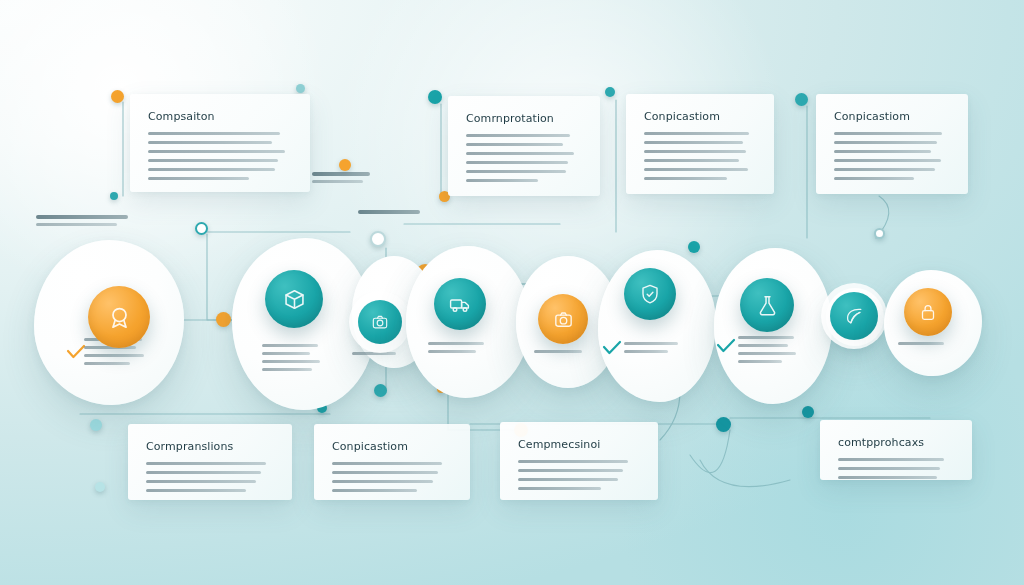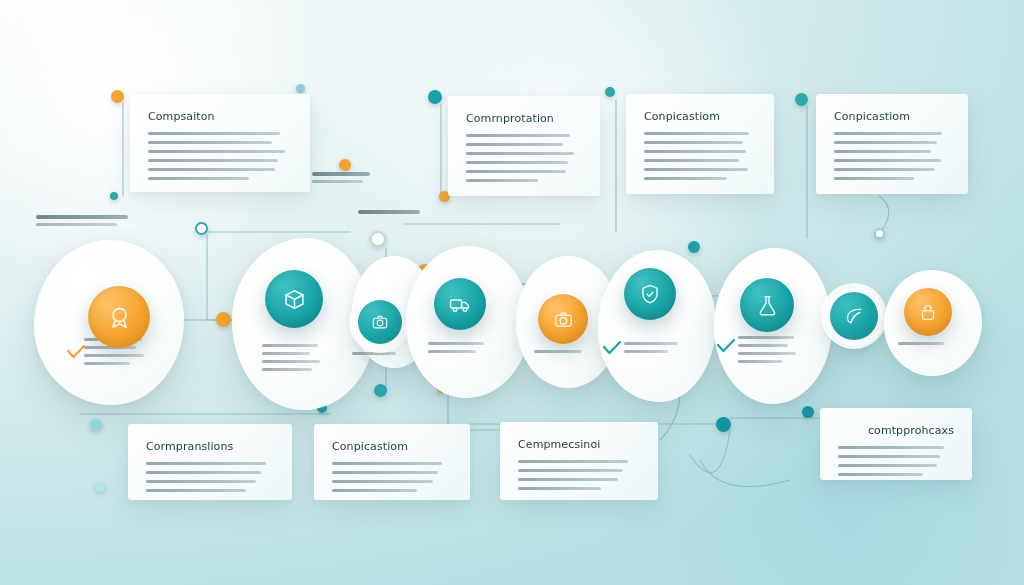--- a/index.html
+++ b/index.html
@@ -337,21 +337,21 @@
       </div>
       <div class="card" style="left: 500px; top: 422px; width: 158px; height: 78px;">
         <div class="card-title">Cempmecsinoi</div>
         <div class="card-body">
           <div class="tline" style="width: 90%;"></div>
           <div class="tline" style="width: 86%;"></div>
           <div class="tline" style="width: 82%;"></div>
           <div class="tline" style="width: 68%;"></div>
         </div>
       </div>
-      <div class="card" style="left: 820px; top: 408px; width: 152px; height: 72px; text-align: right;">
+      <div class="card" style="left: 820px; top: 420px; width: 152px; height: 60px;">
         <div class="card-title">comtpprohcaxs</div>
         <div class="card-body">
           <div class="tline" style="width: 91%;"></div>
           <div class="tline" style="width: 88%;"></div>
           <div class="tline" style="width: 85%;"></div>
           <div class="tline" style="width: 73%;"></div>
         </div>
       </div>
     </div>
 

